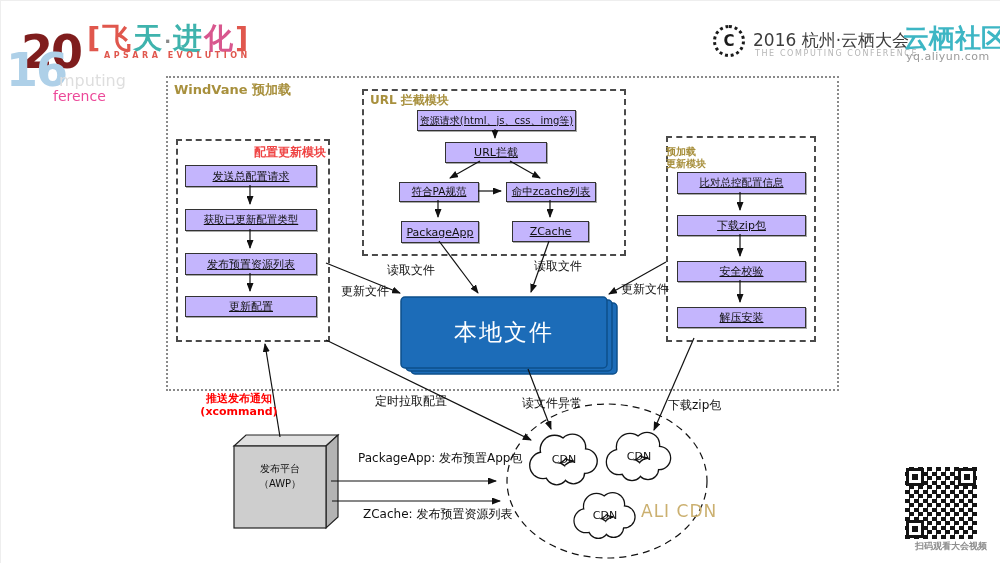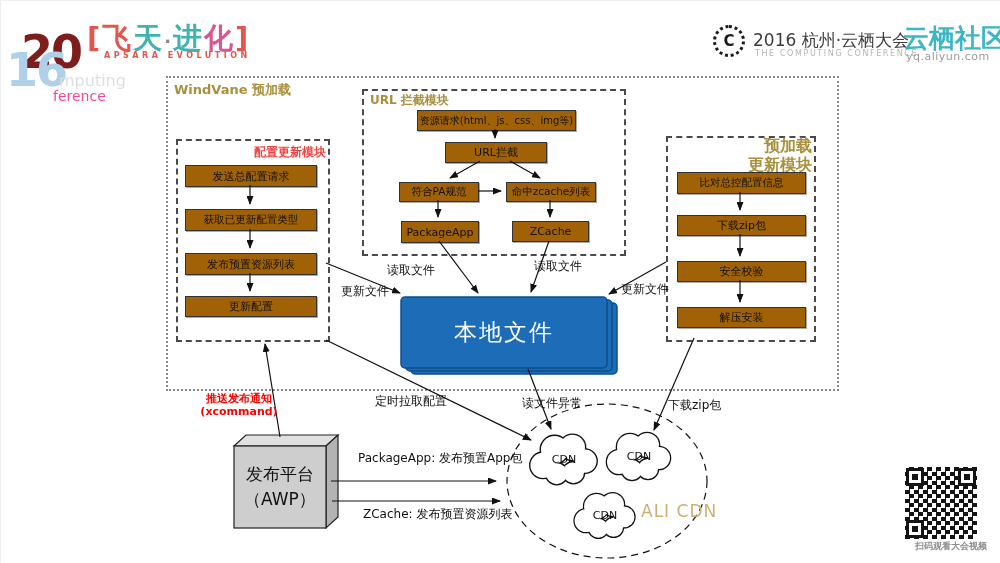--- a/index.html
+++ b/index.html
@@ -24,42 +24,42 @@
   .commUrl{left:905px;top:49px;font-size:11px;color:#9a9a9a;letter-spacing:.5px;}
   
   .outerBox{left:165px;top:75px;width:669px;height:311px;border:2px dotted #8a8a8a;}
   .outerTitle{left:173px;top:80px;font-size:13px;font-weight:bold;color:#a8903d;}
   .modBox{border:2px dashed #4a4a4a;background:transparent;}
   .modConfig{left:175px;top:138px;width:150px;height:199px;}
   .modConfigTitle{left:175px;top:143px;width:150px;text-align:right;font-size:12px;font-weight:bold;color:#ef4444;}
   .modUrl{left:361px;top:88px;width:260px;height:163px;}
   .modUrlTitle{left:369px;top:91px;font-size:12px;font-weight:bold;color:#a8903d;}
   .modPre{left:665px;top:135px;width:146px;height:202px;}
-  .modPreTitle{left:665px;top:135px;width:146px;text-align:right;font-size:16px;font-weight:bold;color:#a8903d;line-height:1.2;}
-  
-  .fbox{position:absolute;background:#a16207;border:1px solid #333;box-shadow:1px 1px 0 #aaa;
-        display:flex;align-items:center;justify-content:center;font-size:11px;white-space:nowrap;}
+  .modPreTitle{left:665px;top:145px;width:146px;text-align:left;font-size:10px;font-weight:bold;color:#a8903d;line-height:1.2;}
+  
+  .fbox{position:absolute;background:#c4b5fd;border:1px solid #333;box-shadow:1px 1px 0 #aaa;
+        display:flex;align-items:center;justify-content:center;font-size:11px;white-space:nowrap;text-decoration:underline;}
   .cb1{left:184px;top:164px;width:130px;height:20px;}
   .cb2{left:184px;top:208px;width:130px;height:20px;font-size:10.5px;}
   .cb3{left:184px;top:252px;width:130px;height:20px;}
   .cb4{left:184px;top:295px;width:130px;height:19px;}
   .ub-req{left:416px;top:109px;width:157px;height:19px;font-size:10px;}
   .ub-int{left:444px;top:141px;width:100px;height:19px;}
   .ub-pa{left:398px;top:181px;width:78px;height:18px;font-size:10.5px;}
   .ub-zl{left:505px;top:181px;width:88px;height:18px;font-size:10.5px;}
   .ub-pa2{left:400px;top:220px;width:76px;height:20px;}
   .ub-zc{left:511px;top:220px;width:75px;height:19px;}
   .pb1{left:676px;top:171px;width:127px;height:20px;font-size:10.5px;}
   .pb2{left:676px;top:214px;width:127px;height:19px;text-align:right;}
   .pb3{left:676px;top:260px;width:127px;height:19px;}
   .pb4{left:676px;top:306px;width:127px;height:19px;}
   
   .localLabel{left:400px;top:296px;width:206px;height:71px;display:flex;align-items:center;justify-content:center;
               color:#fff;font-size:23px;letter-spacing:2px;}
-  .platLabel{left:233px;top:461px;width:92px;text-align:center;font-size:17px;line-height:1.45;color:#111;}
+  .platLabel{left:233px;top:461px;width:92px;text-align:center;font-size:10px;line-height:1.45;color:#111;}
   
   .lbl{position:absolute;font-size:12px;color:#111;white-space:nowrap;}
   .lblReadL{left:386px;top:261px;}
   .lblReadR{left:533px;top:257px;}
   .lblUpdL{left:340px;top:282px;}
   .lblUpdR{left:620px;top:280px;}
   .lblPullCfg{left:374px;top:392px;}
   .lblReadErr{left:486px;top:394px;margin-left:35px;}
   .lblPullMst{left:667px;top:396px;}
   .lblPappPub{left:357px;top:449px;font-size:12px;}

